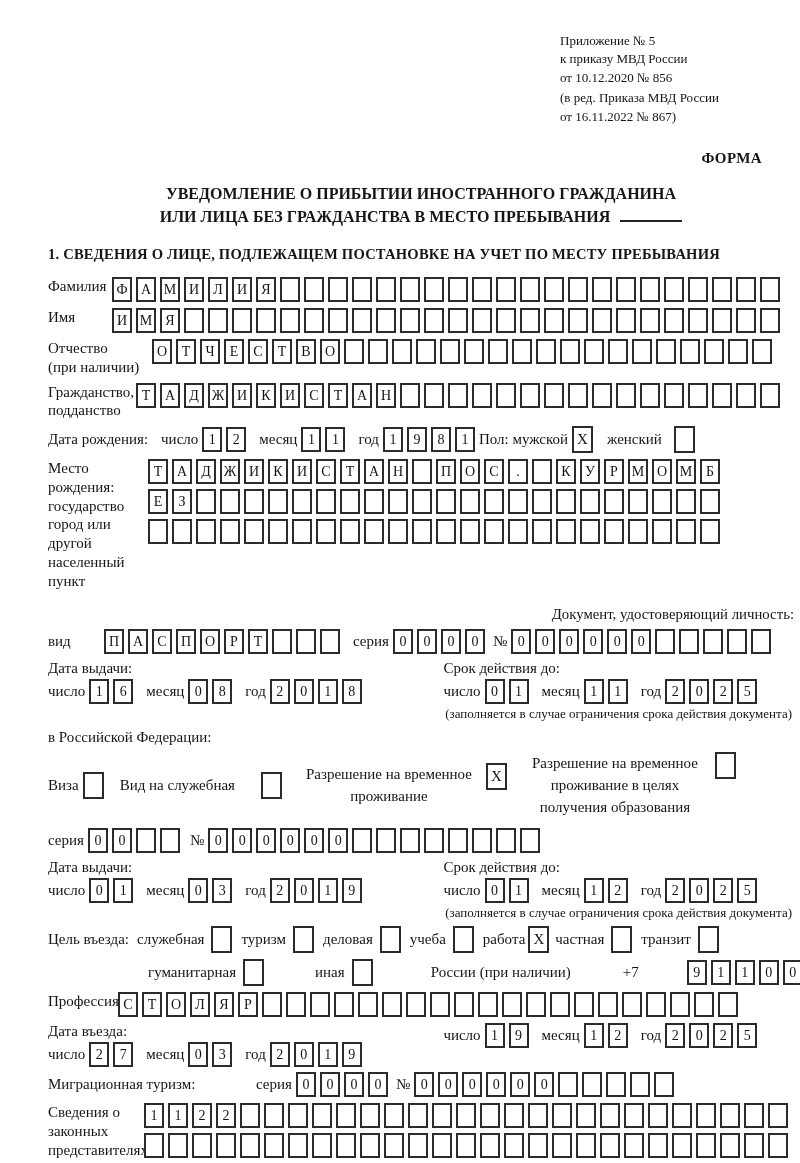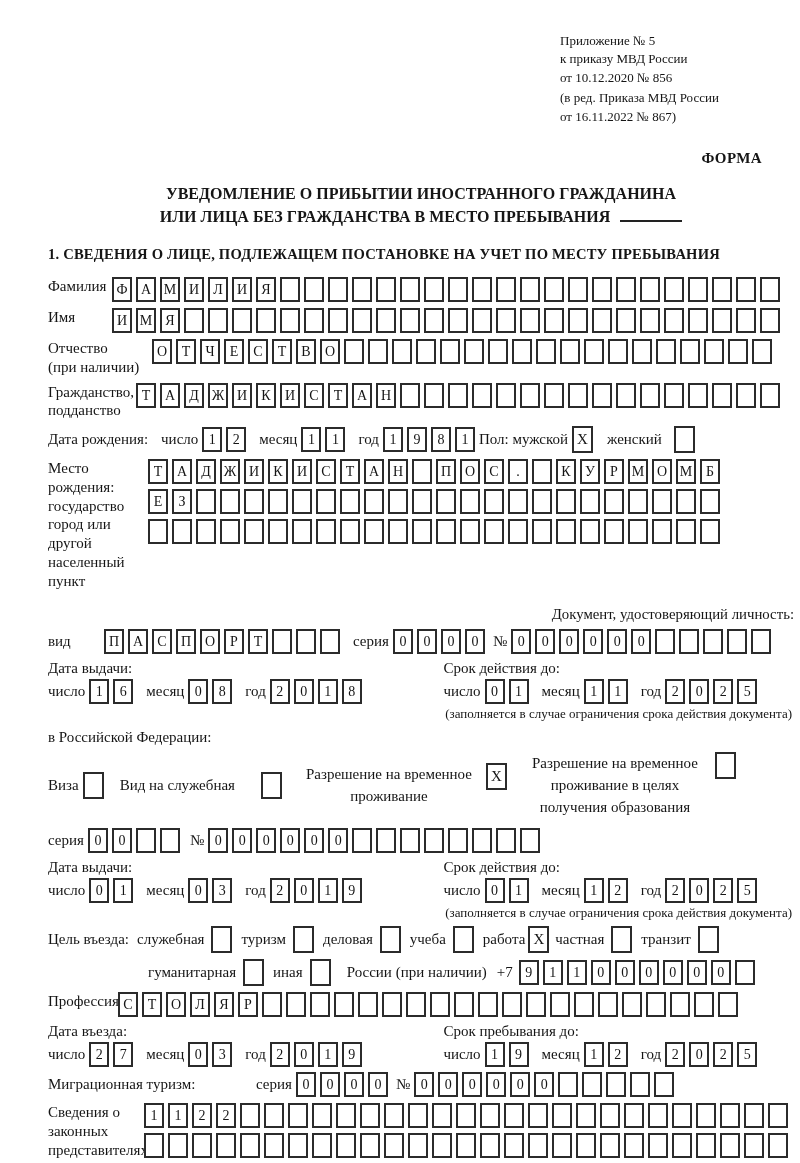--- a/index.html
+++ b/index.html
@@ -73,21 +73,21 @@
   .opt{display:flex;align-items:flex-start;}
   .opt .olabel{line-height:22px;}
   .opt .single{line-height:27px;}
   .opt .center2{width:170px;text-align:center;}
   .opt .center3{width:176px;text-align:center;}
   .opt .chk{margin-left:12px;}
 
   
   .pgroup{display:inline-flex;align-items:center;margin-left:9px;}
   .pgroup .chk{margin-left:7px;}
-  .indent100{margin-left:100px;}
+  .indent100{margin-left:100px;gap:42px;}
   .phone-label{margin-left:16px;margin-right:10px;}
   .plus7{margin-right:6px;}
 </style>
 </head>
 <body>
 
 <div class="page">
 
   <div class="annex">
     <div>Приложение № 5</div>
@@ -319,21 +319,20 @@
           <div class="dline">
             <span class="dlabel">число</span>
             <span class="boxes"><span class="cell">2</span><span class="cell">7</span></span>
             <span class="dlabel ml">месяц</span>
             <span class="boxes"><span class="cell">0</span><span class="cell">3</span></span>
             <span class="dlabel ml">год</span>
             <span class="boxes"><span class="cell">2</span><span class="cell">0</span><span class="cell">1</span><span class="cell">9</span></span>
           </div>
         </div>
         <div class="dcol right">
-          <div class="dhead">Срок пребывания до:</div>
           <div class="dline">
             <span class="dlabel">число</span>
             <span class="boxes"><span class="cell">1</span><span class="cell">9</span></span>
             <span class="dlabel ml">месяц</span>
             <span class="boxes"><span class="cell">1</span><span class="cell">2</span></span>
             <span class="dlabel ml">год</span>
             <span class="boxes"><span class="cell">2</span><span class="cell">0</span><span class="cell">2</span><span class="cell">5</span></span>
           </div>
         </div>
       </div>

